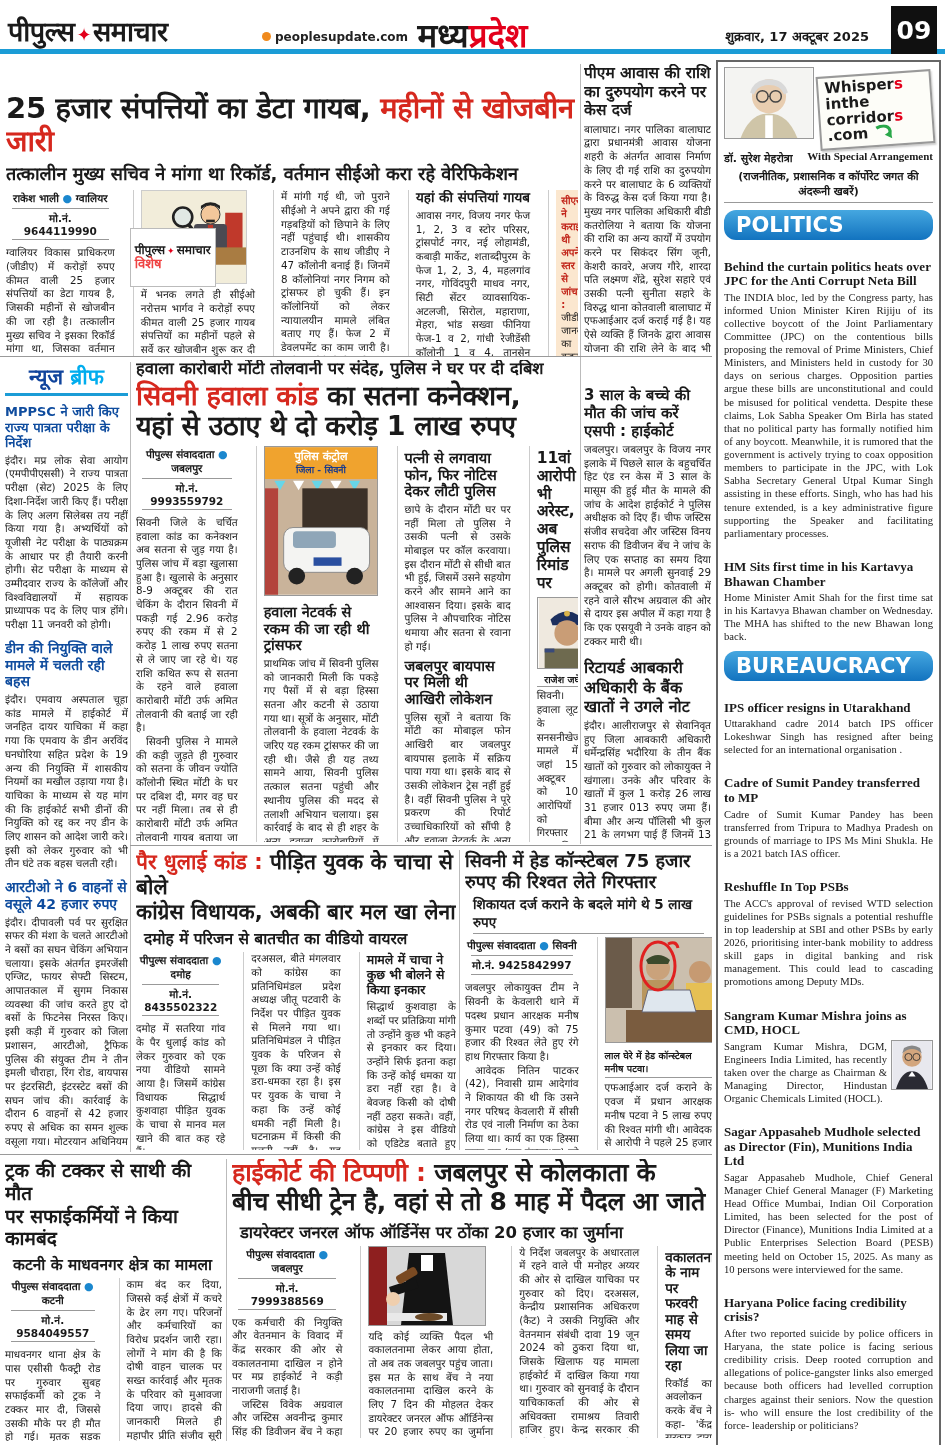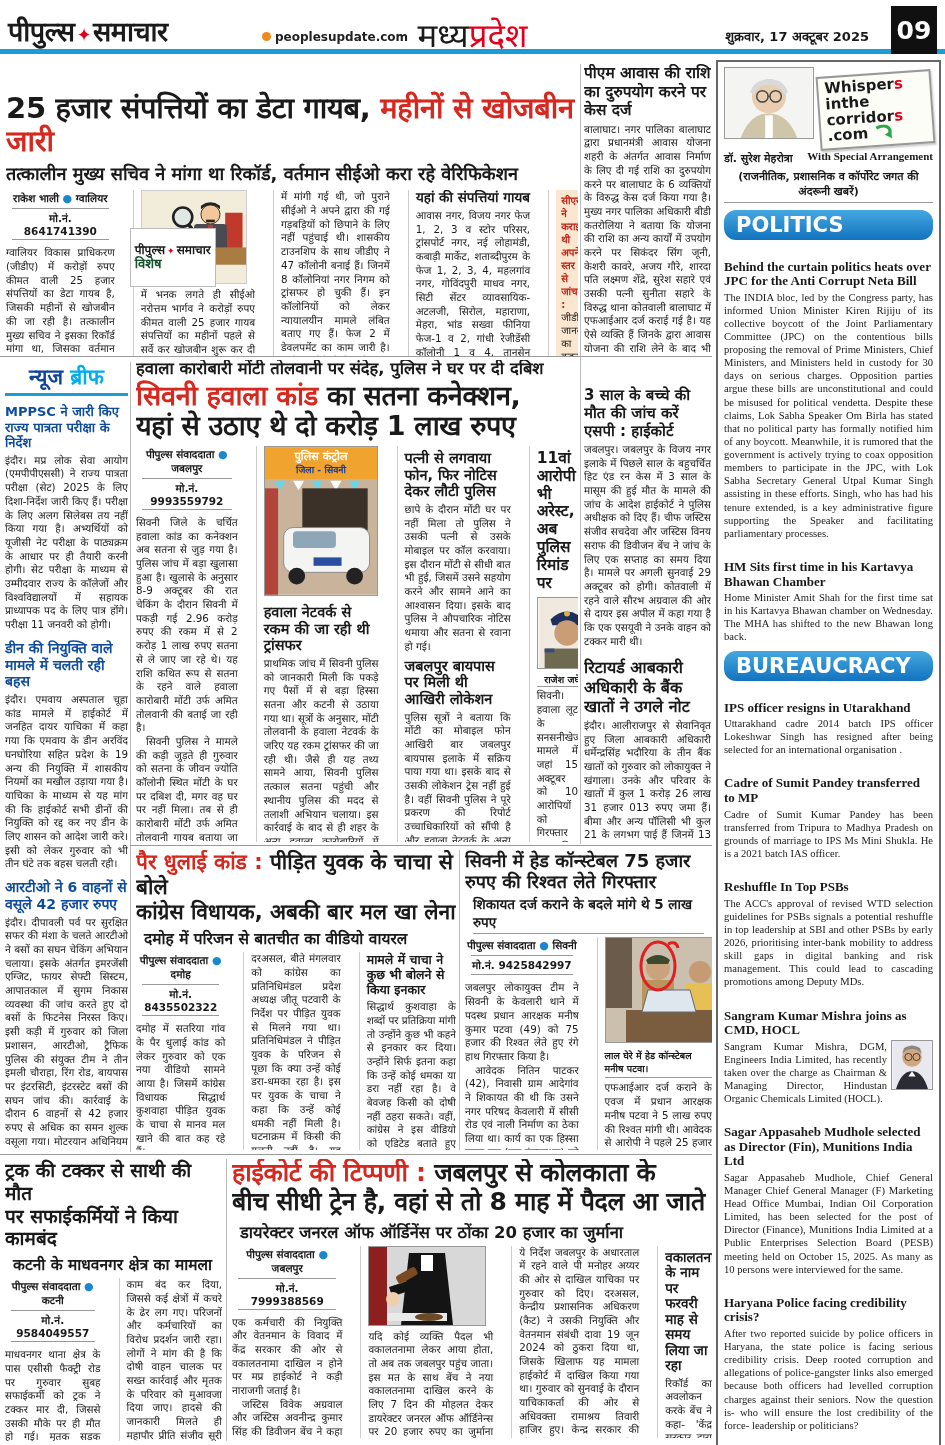--- a/index.html
+++ b/index.html
@@ -6,21 +6,21 @@
   .page{position:relative;width:945px;height:1445px;background:#fff;overflow:hidden;
         font-family:"DejaVu Sans",sans-serif;color:#1a1a1a;}
   .abs{position:absolute;}
   .bt{font-size:10.3px;line-height:1.33;text-align:justify;}
   .ind{text-indent:10px;}
   
   .logo{left:8px;top:12px;font-size:27px;font-weight:800;letter-spacing:-.5px;}
   .dia{color:#e3001b;font-size:18px;padding:0 2px;}
   .site{left:262px;top:30px;font-size:12px;font-weight:700;color:#222;}
   .sitedot{display:inline-block;width:9px;height:9px;border-radius:50%;background:#f08a1d;margin-right:4px;}
-  .edition{left:0;right:0;top:12px;text-align:center;font-size:33px;font-weight:400;}
+  .edition{left:0;right:0;top:12px;text-align:center;font-size:33px;font-weight:700;}
   .ed-r{color:#e3001b;}
   .dateline{right:76px;top:27px;font-size:13px;font-weight:700;}
   .pageno{right:8px;top:6px;width:46px;height:48px;background:#101010;color:#fff;
           display:flex;align-items:center;justify-content:center;font-size:25px;font-weight:800;z-index:3;}
   .bluebar{left:0;right:0;top:49px;height:5px;background:#1b9cd6;}
   
   .hsep{height:1px;background:#9a9a9a;}
   .vsep{width:1px;background:#bbb;}
   
   .byl{text-align:center;font-weight:700;font-size:10.5px;margin-top:1px;}
@@ -34,21 +34,21 @@
   .lead-h1{font-size:29px;font-weight:800;line-height:1.12;letter-spacing:-.3px;}
   .lead-sub{font-size:18px;font-weight:700;margin:4px 0 5px 0;}
   .cols{display:flex;gap:18px;}
   .cols>div{min-width:0;}
   .c-sep{border-left:1px solid #ccc;padding-left:7px;}
   .col-head{font-weight:800;font-size:13.5px;text-align:center;line-height:1.15;margin-bottom:3px;}
   .box1{background:#fbe7cf;padding:4px 5px;font-size:10px;line-height:1.3;text-align:justify;}
   .box1 b{color:#c2271c;}
   .special{position:absolute;left:-4px;top:38px;background:#fff;border:1px solid #bbb;padding:15px 4px;line-height:1.05;}
   .special .s1{font-size:12px;font-weight:800;}
-  .special .s3{color:#14532d;font-weight:800;font-size:13px;}
+  .special .s3{color:#ef4444;font-weight:800;font-size:13px;}
   
   .nb-title{text-align:center;font-size:21px;font-weight:800;border-bottom:3px solid #1b9cd6;padding-bottom:3px;margin-bottom:4px;}
   .nb-a{color:#10449c;}  .nb-b{color:#00adee;}
   .nb-head{color:#0f4c9e;font-weight:800;font-size:13px;line-height:1.2;margin:8px 0 3px 0;}
   
   .seoni-h{font-size:27px;font-weight:800;line-height:1.13;letter-spacing:-.3px;margin:2px 0 4px 0;}
   .subh{font-size:14.5px;font-weight:800;line-height:1.15;margin:4px 0 3px 0;}
   .caption{font-size:9.5px;font-weight:700;border-bottom:1px solid #999;padding:2px 0;margin-bottom:3px;}
   .portrait{float:left;margin:2px 5px 2px 0;width:60px;}
   .pname{font-size:9.5px;font-weight:700;border-bottom:1px solid #999;text-align:center;}
@@ -98,21 +98,21 @@
 
   <div class="abs" style="left:6px;top:60px;width:572px;height:296px;overflow:hidden;">
     <div class="lead-h1">
       <br>
       <span>25 हजार संपत्तियों का डेटा गायब, </span><span class="red">महीनों से खोजबीन जारी</span>
     </div>
     <div class="lead-sub">तत्कालीन मुख्य सचिव ने मांगा था रिकॉर्ड, वर्तमान सीईओ करा रहे वेरिफिकेशन</div>
     <div class="cols" style="height:198px;overflow:hidden;">
       <div style="flex:0 0 19%;">
         <div class="byl"><span>राकेश भाली</span> <span class="bd">●</span> <span>ग्वालियर</span></div>
-        <div class="phone">मो.नं. 8641741390</div>
+        <div class="phone">मो.नं. 9644119990</div>
         <div class="bt">ग्वालियर विकास प्राधिकरण (जीडीए) में करोड़ों रुपए कीमत वाली 25 हजार संपत्तियों का डेटा गायब है, जिसकी महीनों से खोजबीन की जा रही है। तत्कालीन मुख्य सचिव ने इसका रिकॉर्ड मांगा था, जिसका वर्तमान सीईओ वेरिफिकेशन करा रहे हैं। जीडीए के पास केवल 14,553 संपत्तियों का ही डेटा होने का खुलासा हुआ है। मामले</div>
       </div>
       <div style="flex:0 0 20%;position:relative;" class="c-sep">
         <svg width="104" height="92" viewBox="0 0 120 100" style="background:#f2edda;border:1px solid #ccc;">
           <rect x="96" y="22" width="20" height="46" fill="#c0392b"></rect>
           <circle cx="79" cy="24" r="11" fill="#f3c79b" stroke="#222" stroke-width="1"></circle>
           <path d="M68 18 q11,-10 22,0 v-4 q-11,-8 -22,0 z" fill="#222"></path>
           <rect x="74" y="30" width="10" height="3" fill="#222"></rect>
           <rect x="60" y="35" width="38" height="30" rx="4" fill="#4a4a52"></rect>
           <rect x="76" y="36" width="6" height="16" fill="#c0392b"></rect>

